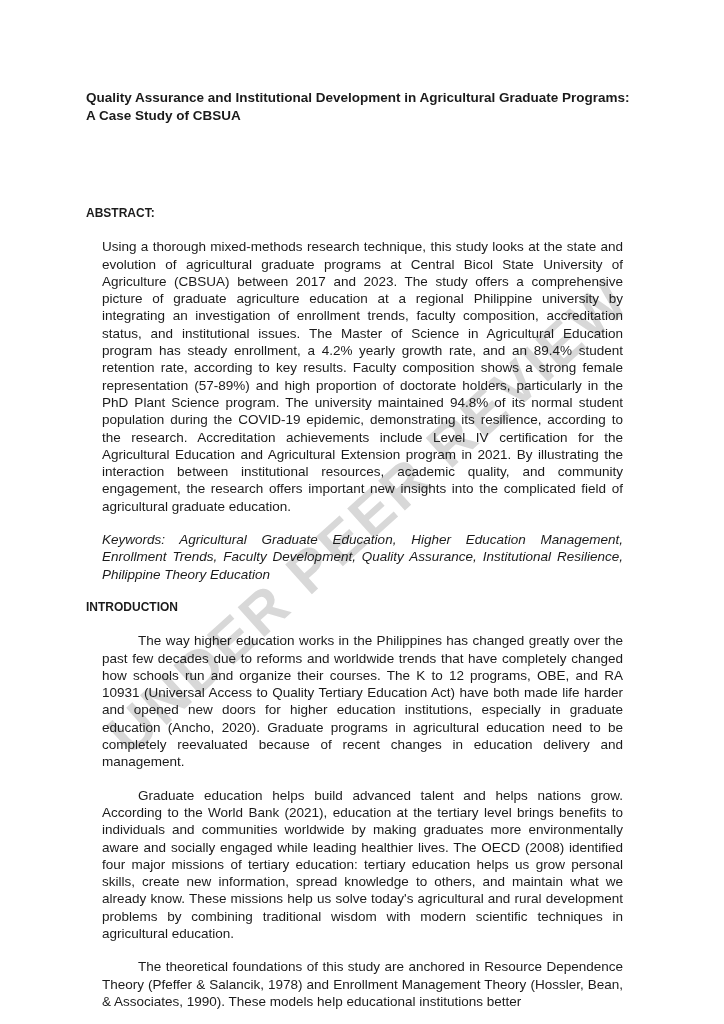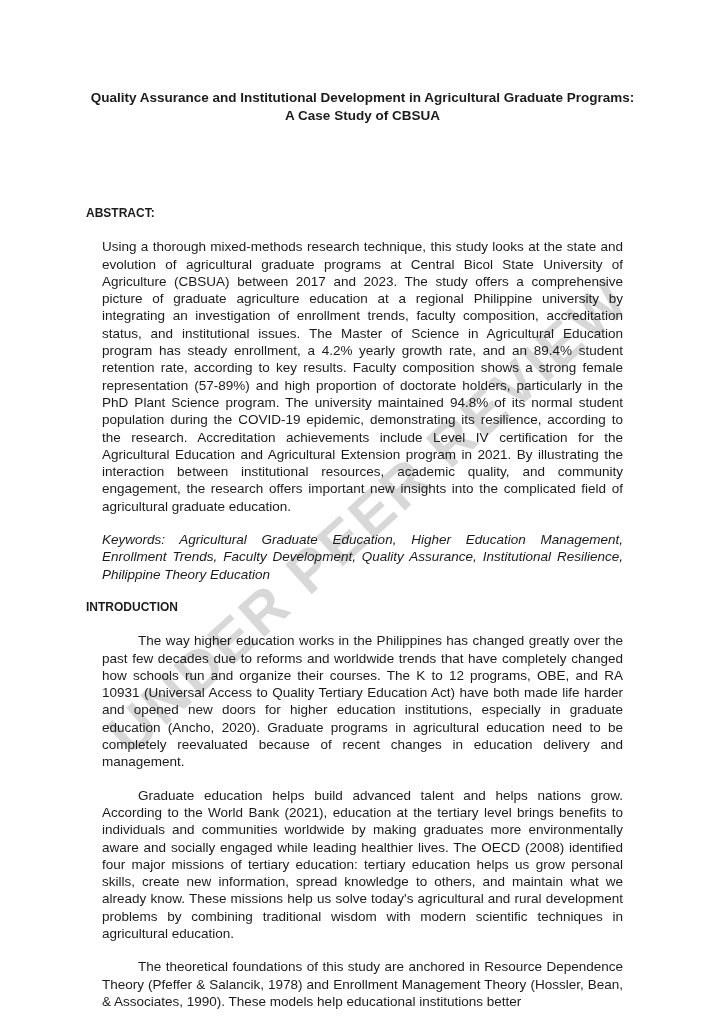--- a/index.html
+++ b/index.html
@@ -28,21 +28,20 @@
     position: absolute;
     left: 86px;
     top: 89px;
     width: 553px;
     z-index: 1;
   }
   .paper-title {
     font-size: 13.5px;
     font-weight: bold;
     line-height: 18px;
-    text-align: center;
     margin: 0 0 80px 0;
   }
   .section-heading {
     font-size: 12px;
     font-weight: bold;
     line-height: 17.3px;
     margin: 0;
   }
   p.body-text {
     font-size: 13.5px;

